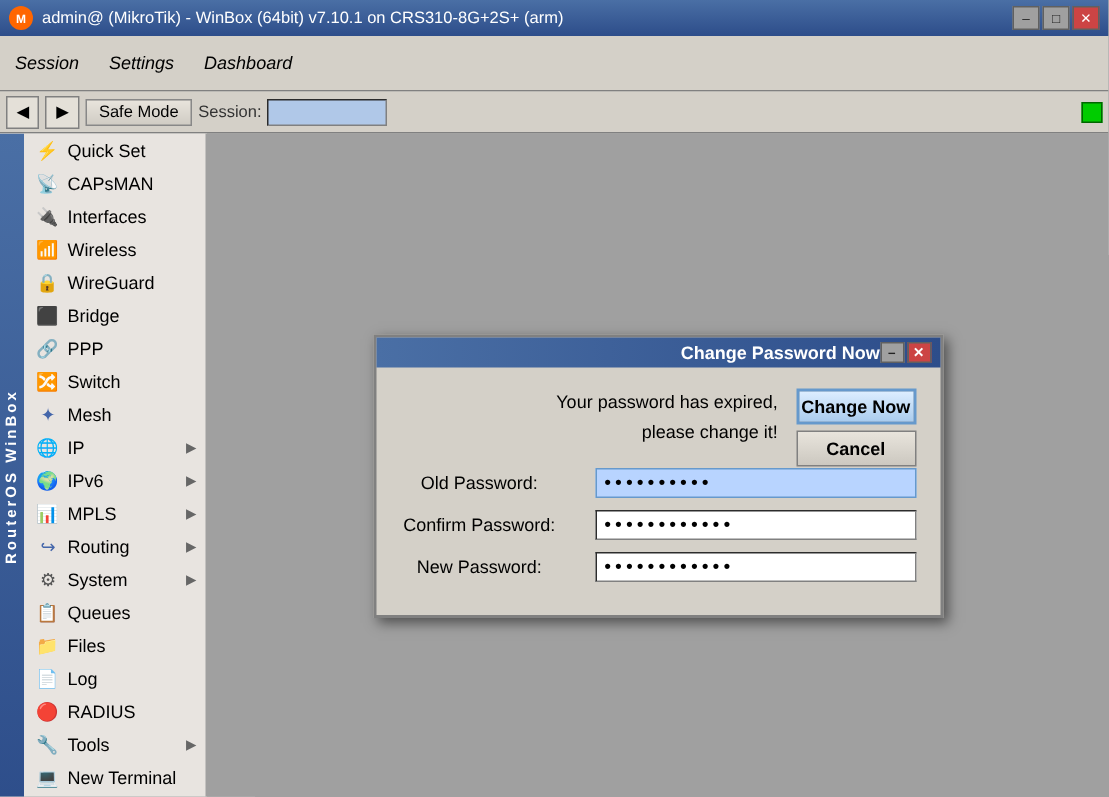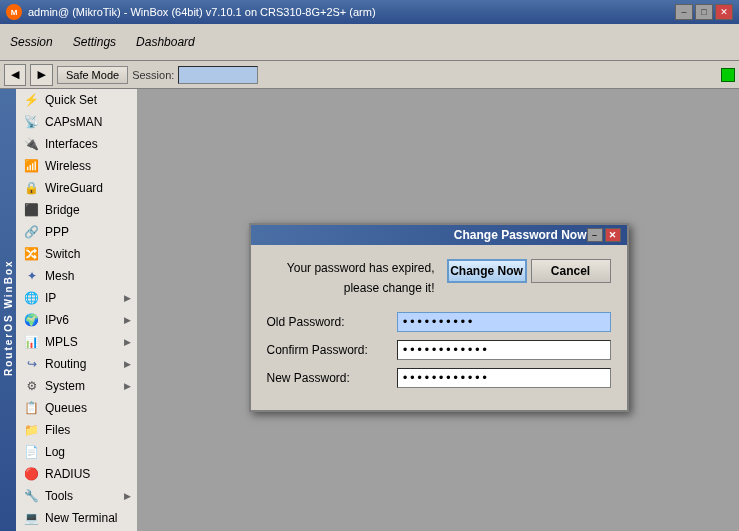--- a/index.html
+++ b/index.html
@@ -245,21 +245,21 @@
     .dialog-message {
       text-align: right;
       margin-bottom: 14px;
       color: #000;
       font-size: 12px;
       line-height: 1.6;
     }
     .dialog-action-btns {
       float: right;
       display: flex;
-      flex-direction: row;
+      flex-direction: column;
       gap: 4px;
       margin-left: 12px;
       justify-content: space-between;
     }
     .dialog-btn {
       width: 80px;
       height: 24px;
       background: linear-gradient(to bottom, #e8e4dc, #ccc8c0);
       border: 1px solid #808080;
       cursor: pointer;
@@ -273,21 +273,21 @@
     }
 
     .form-row {
       display: flex;
       align-items: center;
       margin-bottom: 8px;
       clear: both;
     }
     .form-label {
       width: 130px;
-      text-align: left;
+      text-align: center;
       padding-right: 24px;
       font-size: 12px;
       color: #000;
     }
     .form-input {
       flex: 1;
       height: 20px;
       background: white;
       border: 1px inset #808080;
       font-size: 12px;

